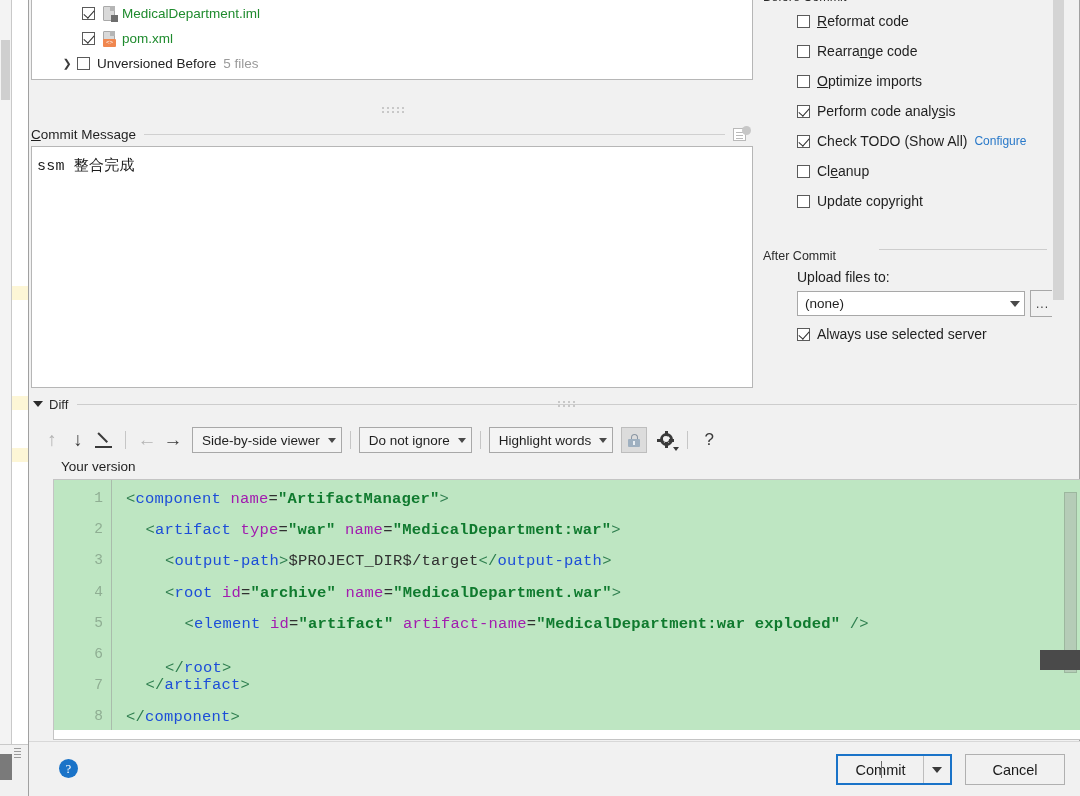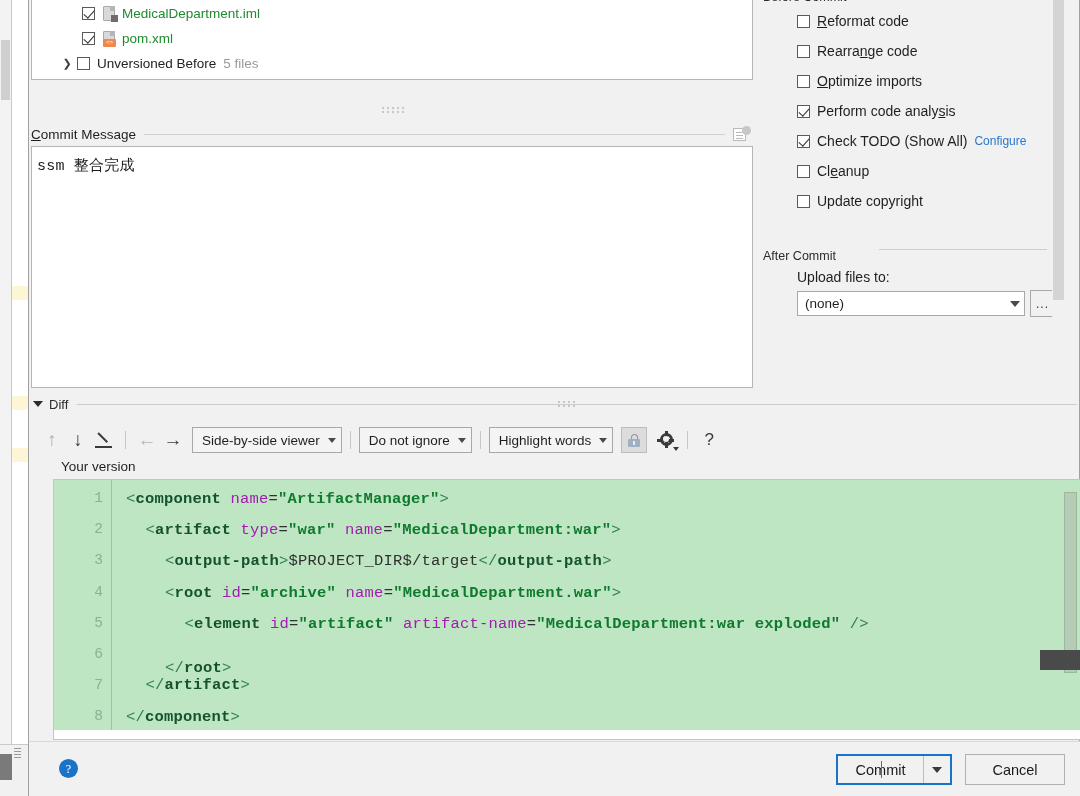--- a/index.html
+++ b/index.html
@@ -190,21 +190,21 @@
     position:absolute; left:24px; top:479px; width:1028px; height:261px;
     background:#ffffff; border:1px solid #c4c4c4; overflow:hidden;
   }
   .code-green { position:absolute; left:0; top:0; width:1028px; height:250px; background:#bee6c2; }
   .gutter { position:absolute; left:0; top:0; width:58px; height:250px; border-right:1px solid #a9bcab; }
   .ln { position:absolute; right:8px; font-family:"Liberation Mono", monospace; font-size:14.5px; color:#8fae93; }
   .code-line {
     position:absolute; left:72px; white-space:pre;
     font-family:"Liberation Mono", monospace; font-size:15.5px; letter-spacing:0.2px;
   }
-  .tag { color:#14532d; font-weight:bold; }
+  .tag { color:#1d4ed8; font-weight:normal; }
   .brk { color:#2f7f4f; }
   .attr { color:#a21caf; font-weight:normal; }
   .val { color:#0f7a2e; font-weight:bold; }
   .txt { color:#303030; }
   .eq { color:#303030; }
   .code-scroll { position:absolute; right:3px; top:12px; width:13px; height:226px; }
   .code-scroll .thumb { position:absolute; left:0; top:0; width:13px; height:181px; background:#b5ccb7; border:1px solid #9cb79e; }
 
   
   .bottom-bar { position:absolute; left:0; top:741px; width:1052px; height:55px; background:#f1f1f1; border-top:1px solid #d8d8d8; }
@@ -331,20 +331,24 @@
         <span class="grp-rule"></span>
       </div>
 
       <div class="upload-label">Upload files to:</div>
       <div class="combo-row">
         <div class="combo">
           <span class="cv">(none)</span>
           <span class="chev-dn"></span>
         </div>
         <div class="ellipsis-btn">...</div>
+      </div>
+      <div class="opt-row" style="height:26px;margin-top:4px">
+        <span class="cb checked"></span>
+        <span class="opt-label">Always use selected server</span>
       </div>
 
       <div class="opts-scroll">
         <div class="thumb"></div>
       </div>
     </div>
   </div>
 
   <div class="diff-header">
     <span class="tri-dn"></span>

